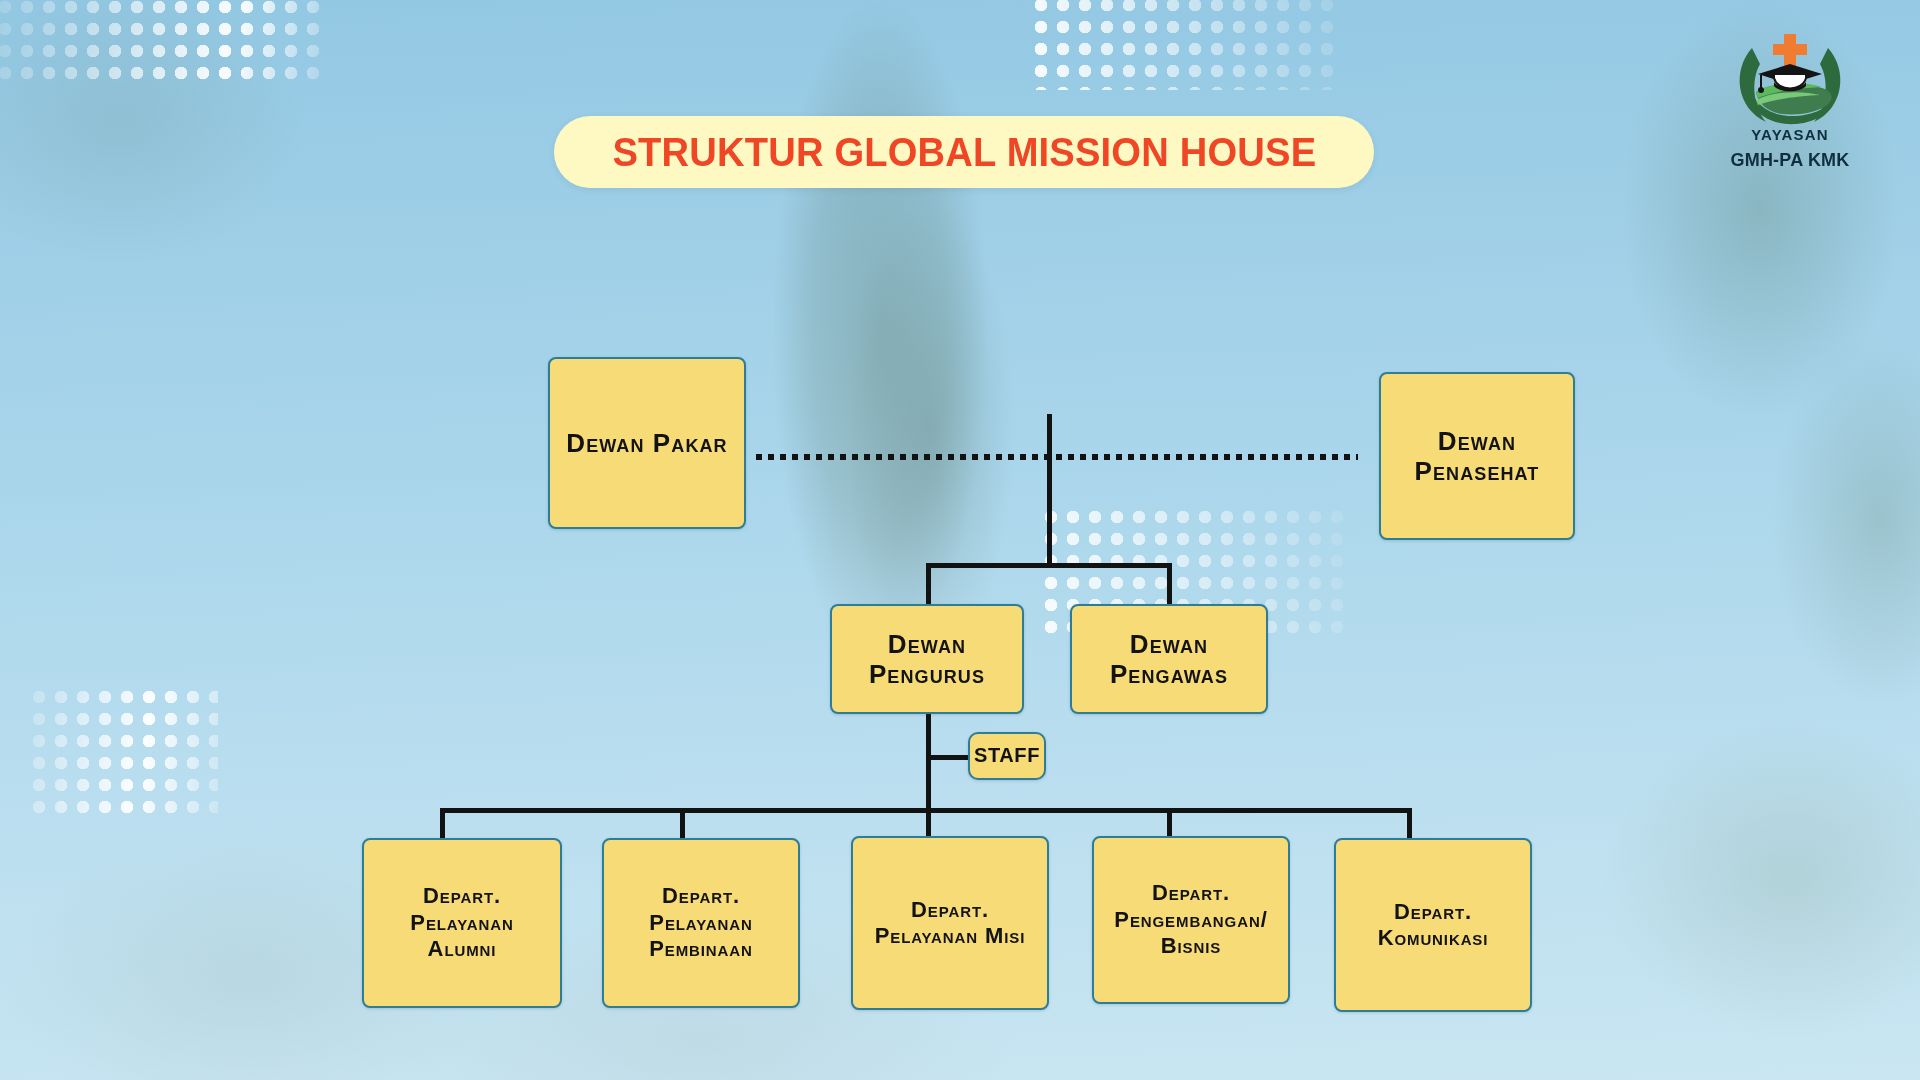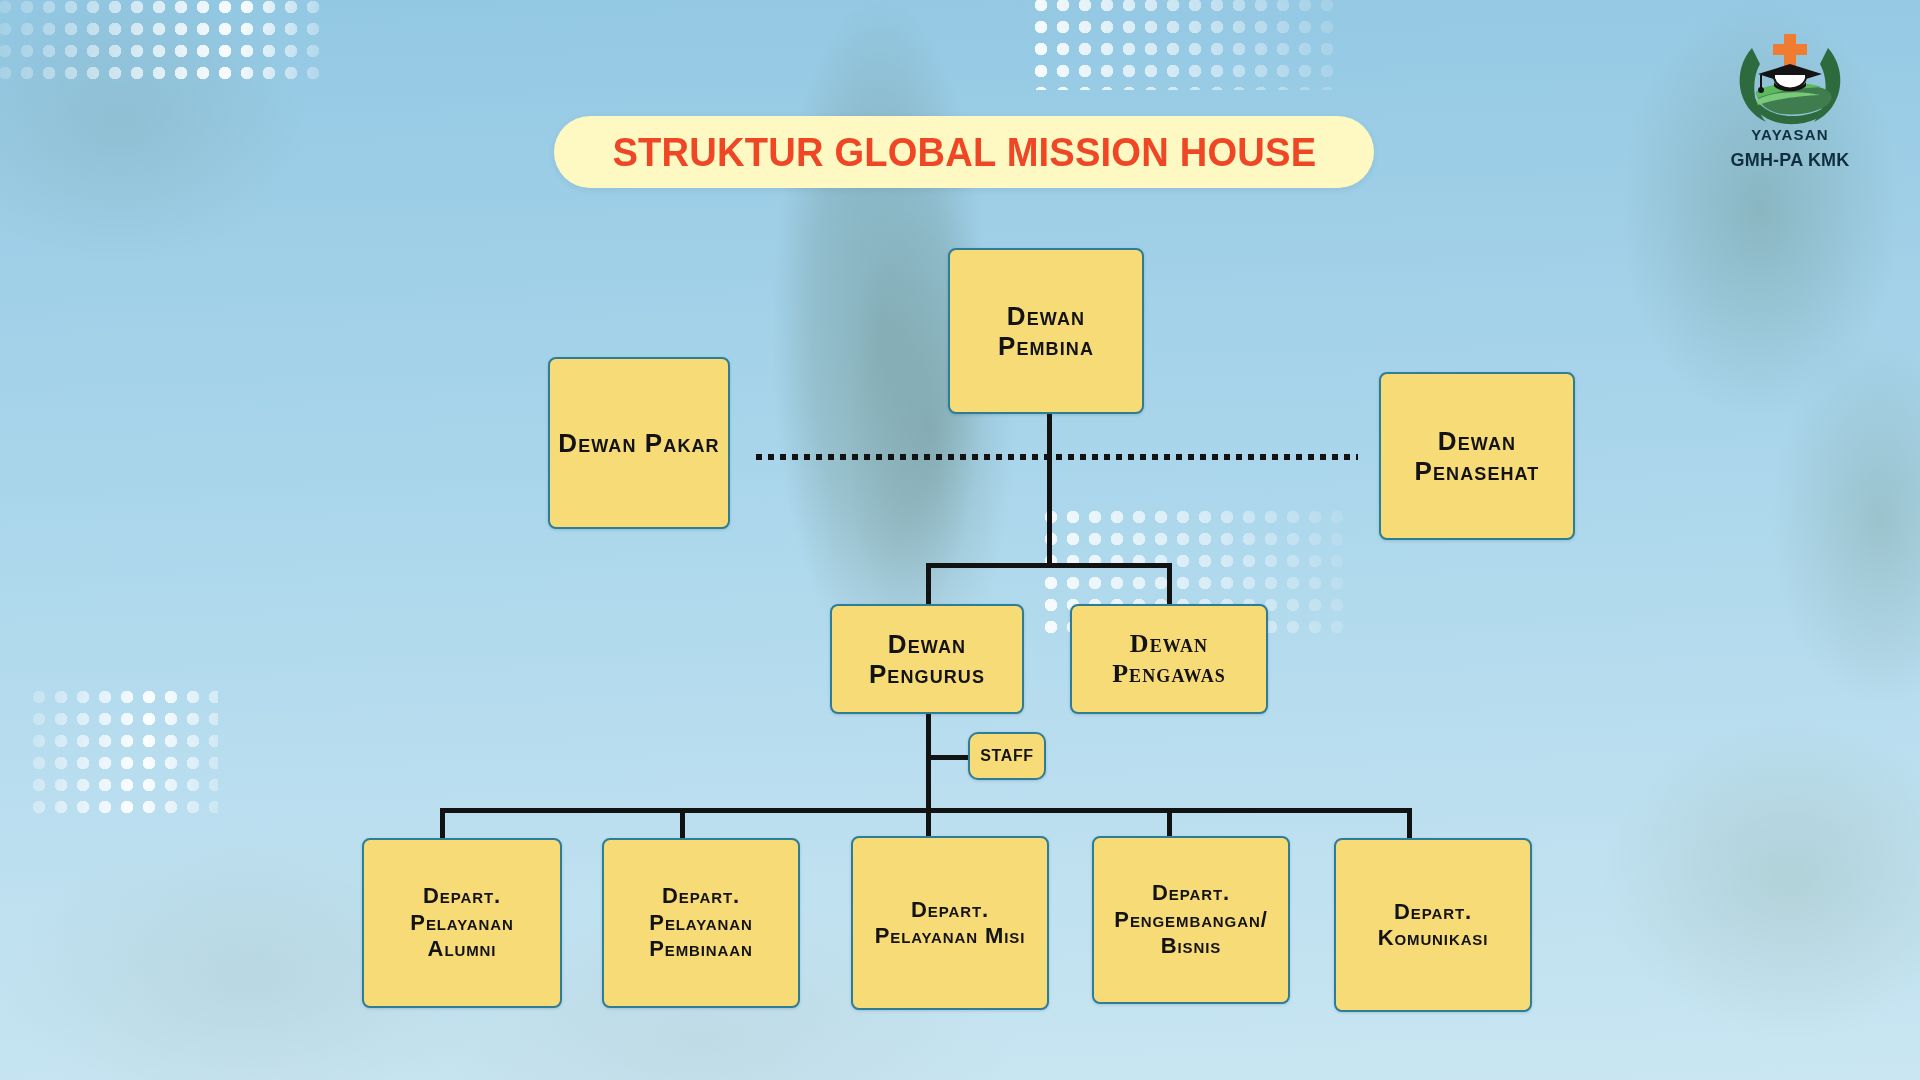--- a/index.html
+++ b/index.html
@@ -128,21 +128,21 @@
   .node.small .node-label {
     font-size:22px;
     letter-spacing:.9px;
     line-height:1.2;
   }
   #node-staff {
     border-radius:10px;
   }
   #node-staff .node-label {
     font-variant:normal;
-    font-size:16px;
+    font-size:20px;
     letter-spacing:.6px;
   }
 </style>
 </head>
 <body>
 
 <div id="stage">
 
   <div class="bg-photo"></div>
   <div class="bg-wash"></div>
@@ -196,38 +196,35 @@
     <div class="wire wire-h" style="left:440px; top:808px; width:972px;"></div>
     <div class="wire wire-v" style="left:440px;  top:808px; height:40px;"></div>
     <div class="wire wire-v" style="left:680px;  top:808px; height:40px;"></div>
     <div class="wire wire-v" style="left:926px;  top:808px; height:40px;"></div>
     <div class="wire wire-v" style="left:1167px; top:808px; height:40px;"></div>
     <div class="wire wire-v" style="left:1407px; top:808px; height:40px;"></div>
 
     <div id="dotline"></div>
   </div>
 
-  <div class="node" id="node-pembina" style="left:948px; top:248px; width:196px; height:166px;">
-    <span class="node-label">Dewan Pembina</span>
-  </div>
-
-  <div class="node" id="node-pakar" style="left:548px; top:357px; width:182px; height:172px;">
+
+  <div class="node" id="node-pakar" style="left:548px; top:357px; width:198px; height:172px;">
     <span class="node-label">Dewan Pakar</span>
   </div>
 
   <div class="node" id="node-penasehat" style="left:1360px; top:372px; width:196px; height:168px;margin-left:19px;">
     <span class="node-label">Dewan
 Penasehat</span>
   </div>
 
   <div class="node" id="node-pengurus" style="left:830px; top:604px; width:194px; height:110px;">
     <span class="node-label">Dewan Pengurus</span>
   </div>
 
-  <div class="node" id="node-pengawas" style="left:1070px; top:604px; width:198px; height:110px;font-family:Liberation Serif, serif;">
+  <div class="node" id="node-pengawas" style="left:1070px; top:604px; width:198px; height:110px;">
     <span class="node-label">Dewan Pengawas</span>
   </div>
 
   <div class="node" id="node-staff" style="left:968px; top:732px; width:78px; height:48px;">
     <span class="node-label">STAFF</span>
   </div>
 
   <div class="node small" id="node-alumni" style="left:362px; top:838px; width:200px; height:170px;">
     <span class="node-label">Depart.
 Pelayanan

